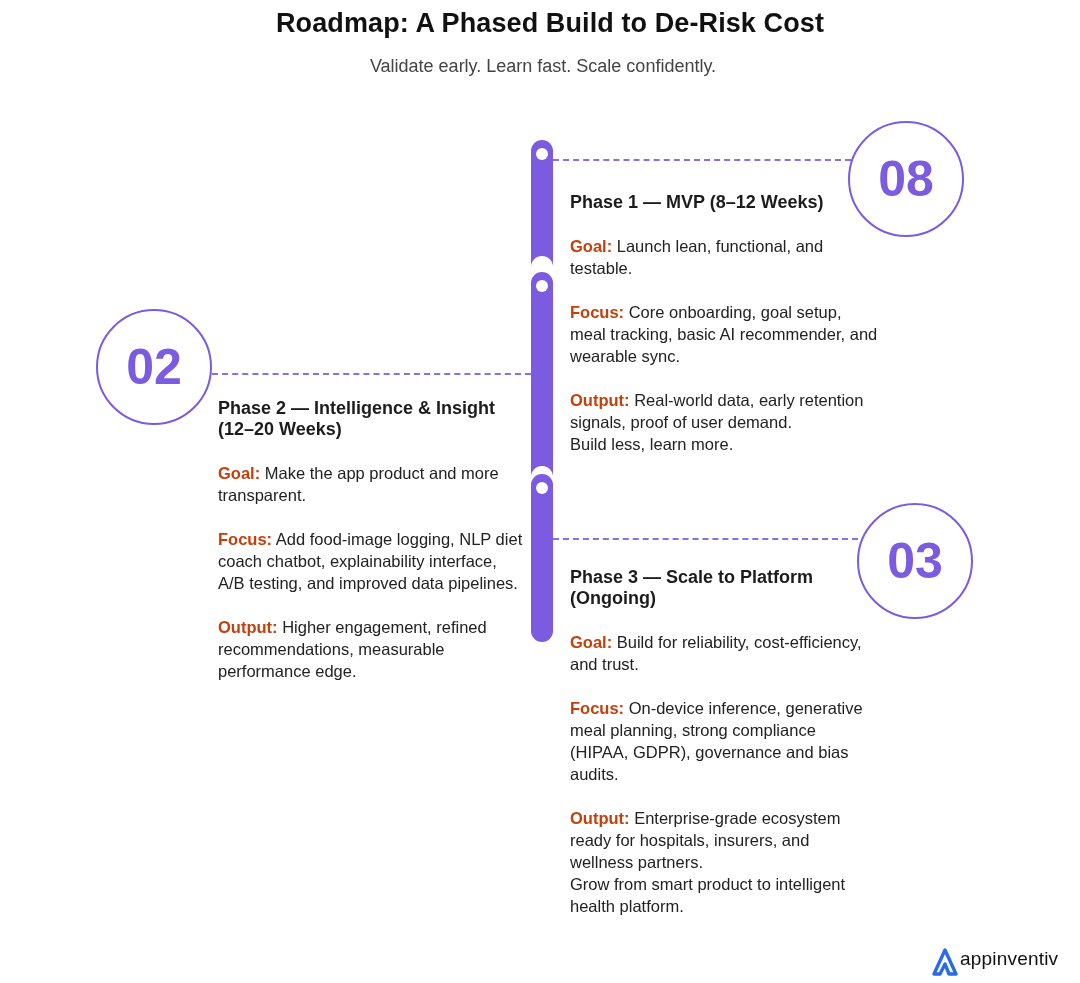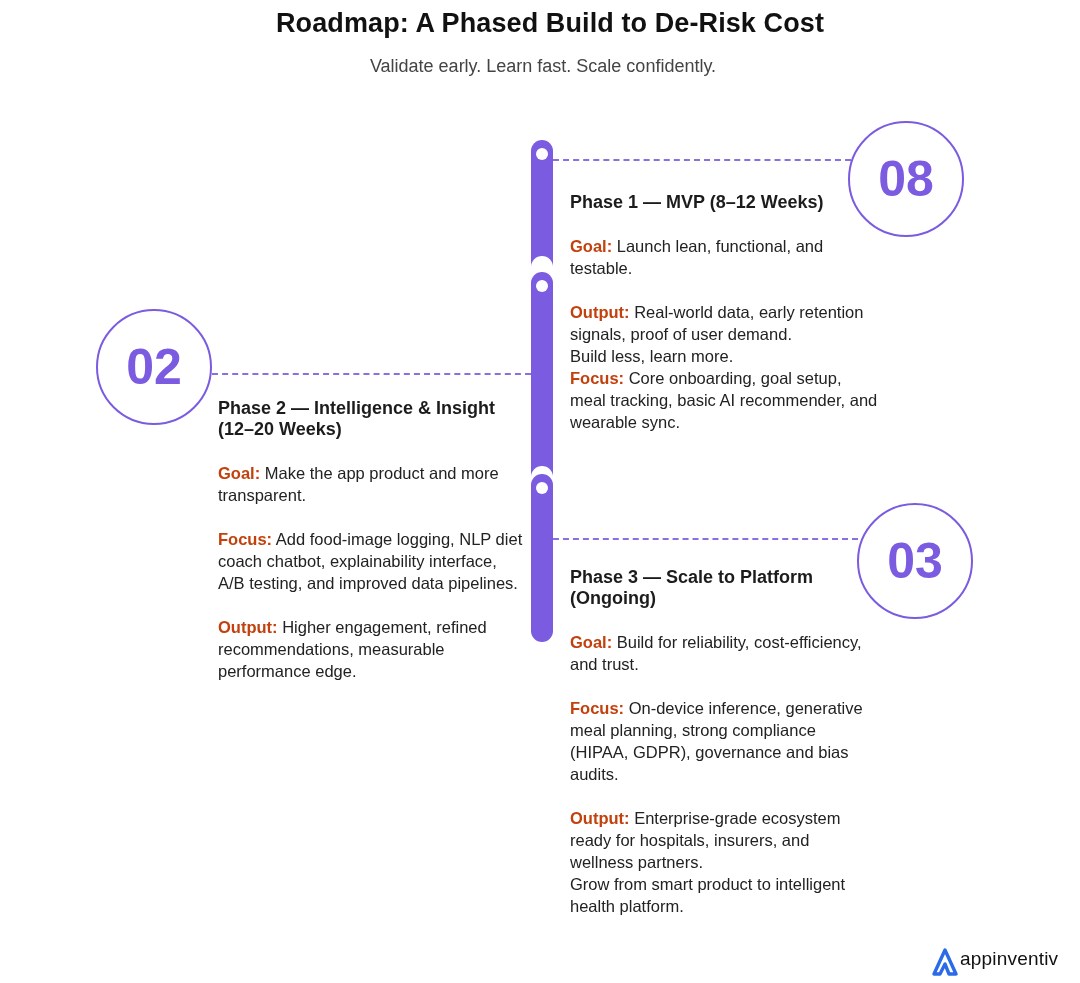--- a/index.html
+++ b/index.html
@@ -60,22 +60,22 @@
 <div class="circle" style="left:96px;top:309px;width:116px;height:116px;">
   <span>02</span>
 </div>
 <div class="circle" style="left:857px;top:503px;width:116px;height:116px;">
   <span>03</span>
 </div>
 
 <div class="phase" style="left:570px;top:192px;width:310px;">
   <h3>Phase 1 — MVP (8–12 Weeks)</h3>
   <p><span class="lbl">Goal:</span> <span>Launch lean, functional, and testable.</span></p>
+  <p><span class="lbl">Focus:</span> <span>Core onboarding, goal setup, meal tracking, basic AI recommender, and wearable sync.</span></p>
   <p style="margin-bottom:0"><span class="lbl">Output:</span> <span>Real-world data, early retention signals, proof of user demand.</span><br><span>Build less, learn more.</span></p>
-  <p><span class="lbl">Focus:</span> <span>Core onboarding, goal setup, meal tracking, basic AI recommender, and wearable sync.</span></p>
 </div>
 
 <div class="phase" style="left:218px;top:398px;width:305px;">
   <h3>Phase 2 — Intelligence &amp; Insight (12–20 Weeks)</h3>
   <p><span class="lbl">Goal:</span> <span>Make the app product and more transparent.</span></p>
   <p><span class="lbl">Focus:</span> <span>Add food-image logging, NLP diet coach chatbot, explainability interface, A/B testing, and improved data pipelines.</span></p>
   <p style="margin-bottom:0"><span class="lbl">Output:</span> <span>Higher engagement, refined recommendations, measurable performance edge.</span><br></p>
 </div>
 
 <div class="phase" style="left:570px;top:567px;width:300px;">

